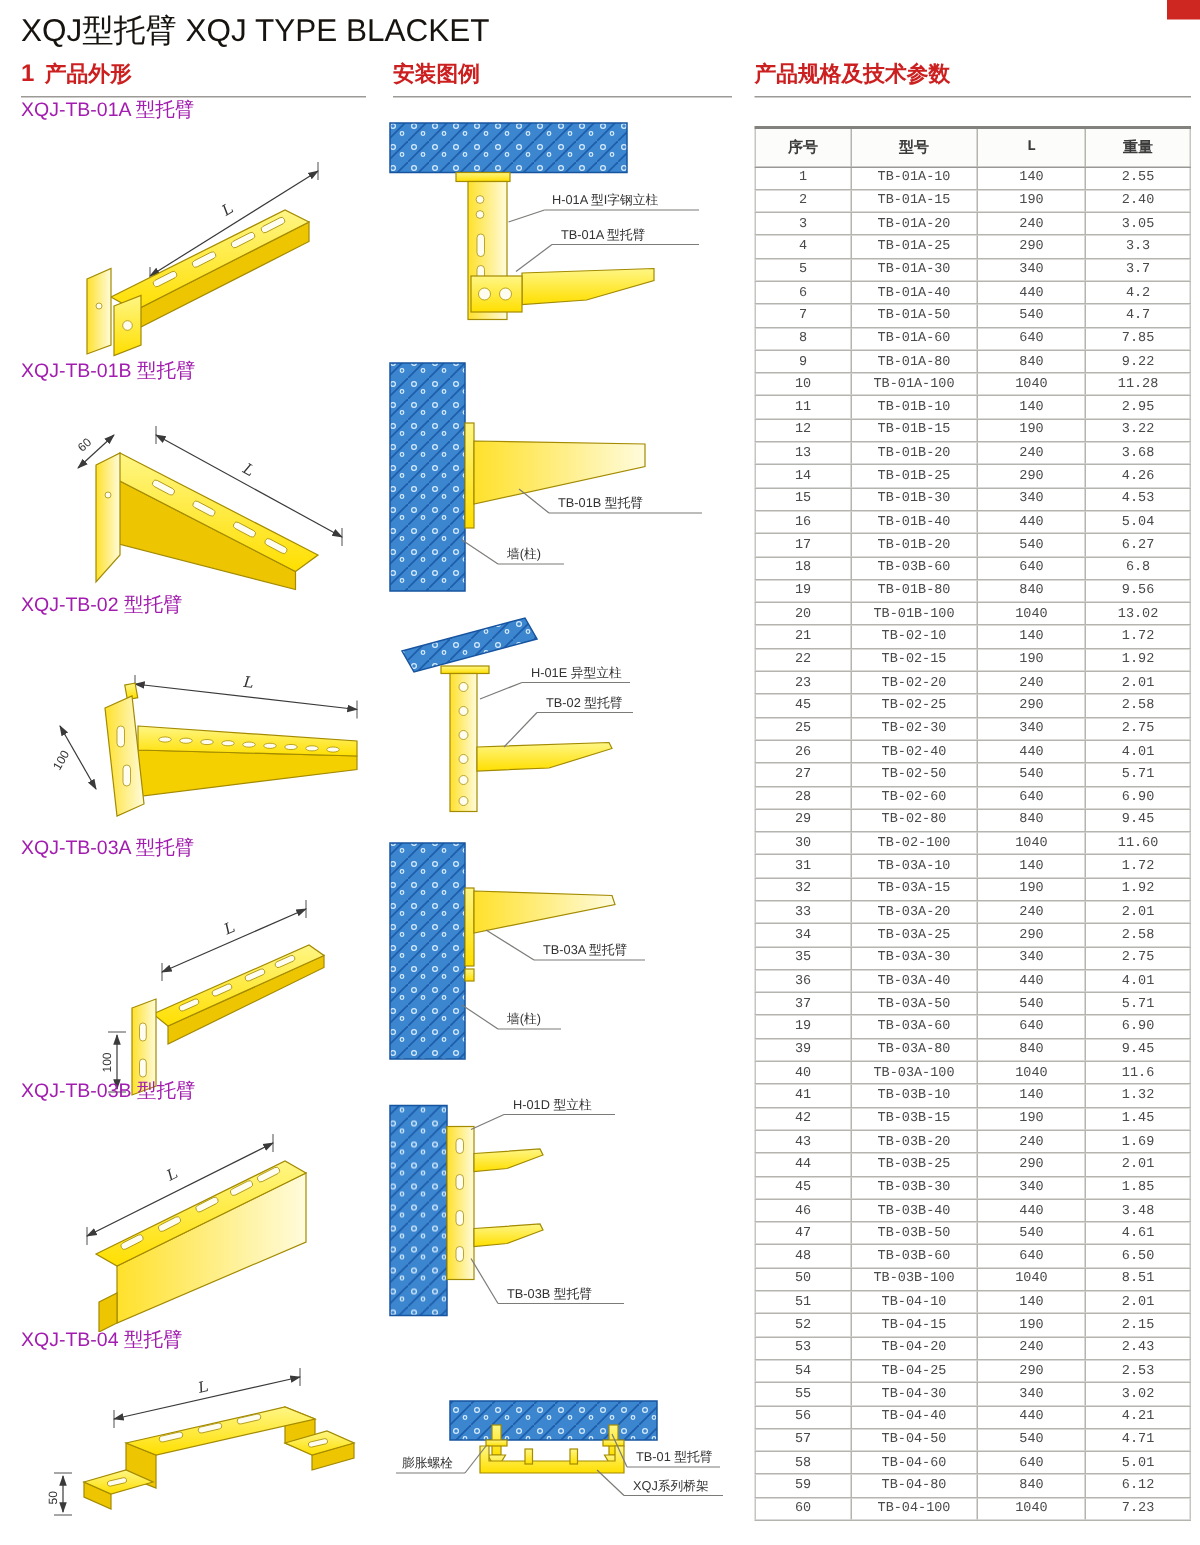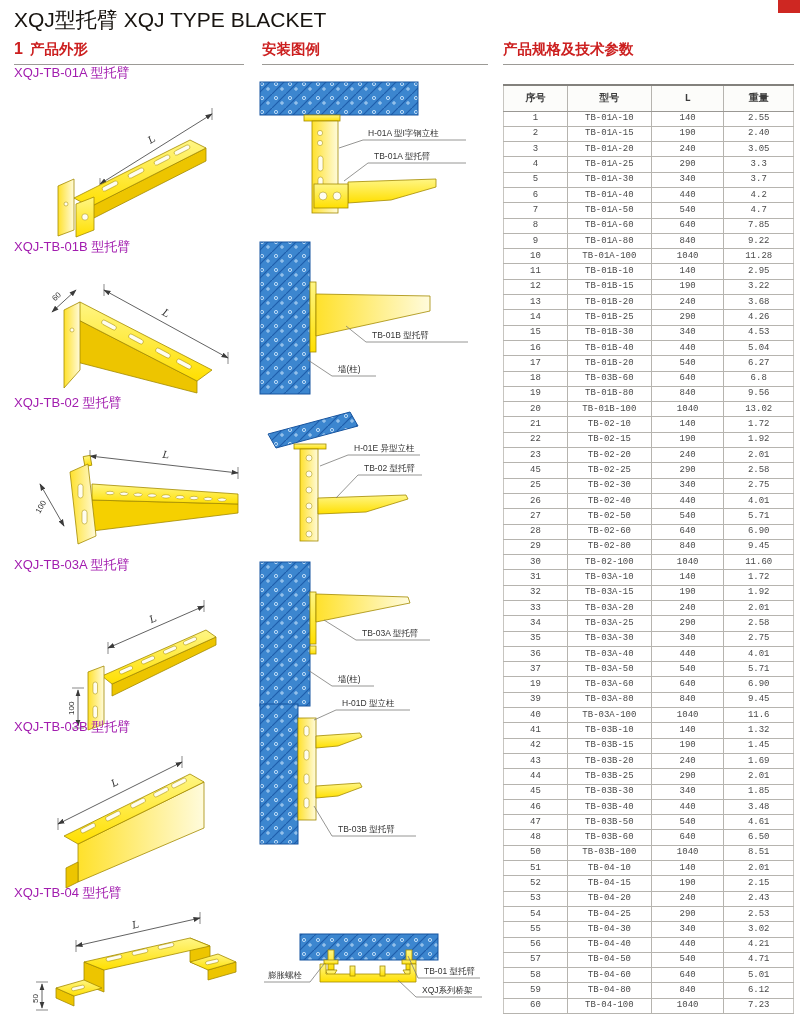--- a/index.html
+++ b/index.html
@@ -286,21 +286,21 @@
     <polygon class="poly-y" points="58,36 150,39 152,45 58,64" fill="url(#gy2)"></polygon>
     <text class="callout" x="104" y="78">TB-03A 型托臂</text>
     <line class="lead" x1="98" y1="82" x2="172" y2="82"></line>
       <line class="lead" x1="98" y1="82" x2="66" y2="62"></line>
     <text class="callout" x="80" y="124">墙(柱)</text>
     <line class="lead" x1="74" y1="128" x2="116" y2="128"></line>
       <line class="lead" x1="74" y1="128" x2="50" y2="112"></line>
   </svg>
 </div>
 
-<div class="install-block" style="top:684px">
+<div class="install-block" style="top:717px">
   <svg width="240" height="170" viewBox="0 0 240 170">
     <rect x="2" y="20" width="38" height="140" fill="url(#pc)" stroke="#17549f"></rect>
     <rect class="poly-y" x="40" y="34" width="18" height="102" fill="url(#gy2)"></rect>
     <rect class="slot" x="46" y="42" width="5" height="10" rx="2.5"></rect>
       <rect class="slot" x="46" y="66" width="5" height="10" rx="2.5"></rect>
     <rect class="slot" x="46" y="90" width="5" height="10" rx="2.5"></rect>
       <rect class="slot" x="46" y="114" width="5" height="10" rx="2.5"></rect>
     <polygon class="poly-y" points="58,52 102,49 104,53 80,62 58,64" fill="url(#gy1)"></polygon>
     <polygon class="poly-y" points="58,102 102,99 104,103 80,112 58,114" fill="url(#gy1)"></polygon>
     <text class="callout" x="84" y="22">H-01D 型立柱</text>

